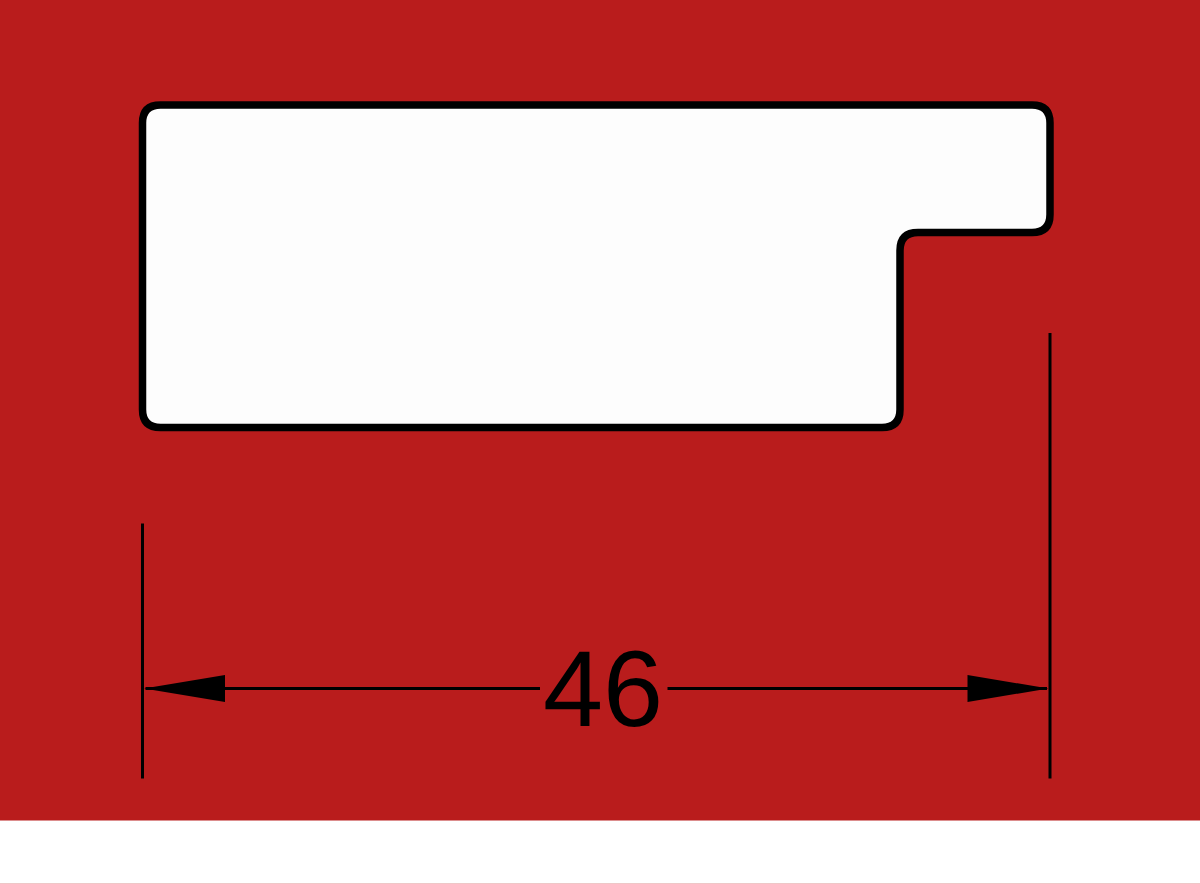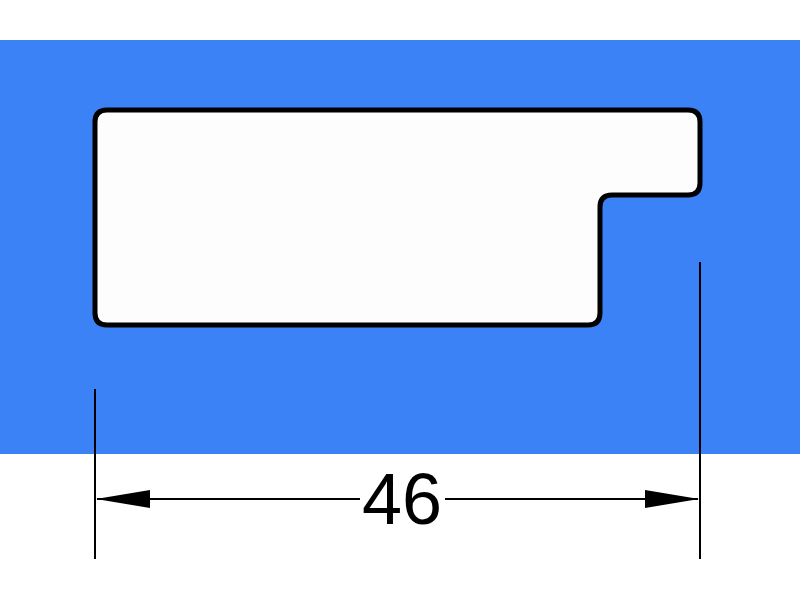--- a/index.html
+++ b/index.html
@@ -7,23 +7,22 @@
     padding: 0;
     background: #ffffff;
     width: 800px;
     height: 589px;
     overflow: hidden;
     font-family: "Liberation Sans", sans-serif;
   }
   .canvas {
     position: relative;
     width: 800px;
-    height: 414px;
-    background: #3b82f6;
-    margin-top: 40px;
+    height: 547px;
+    background: #b91c1c;
   }
   svg {
     display: block;
   }
   .profile-outline {
     fill: #fdfdfd;
     stroke: #000000;
     stroke-width: 5;
     stroke-linejoin: round;
   }

